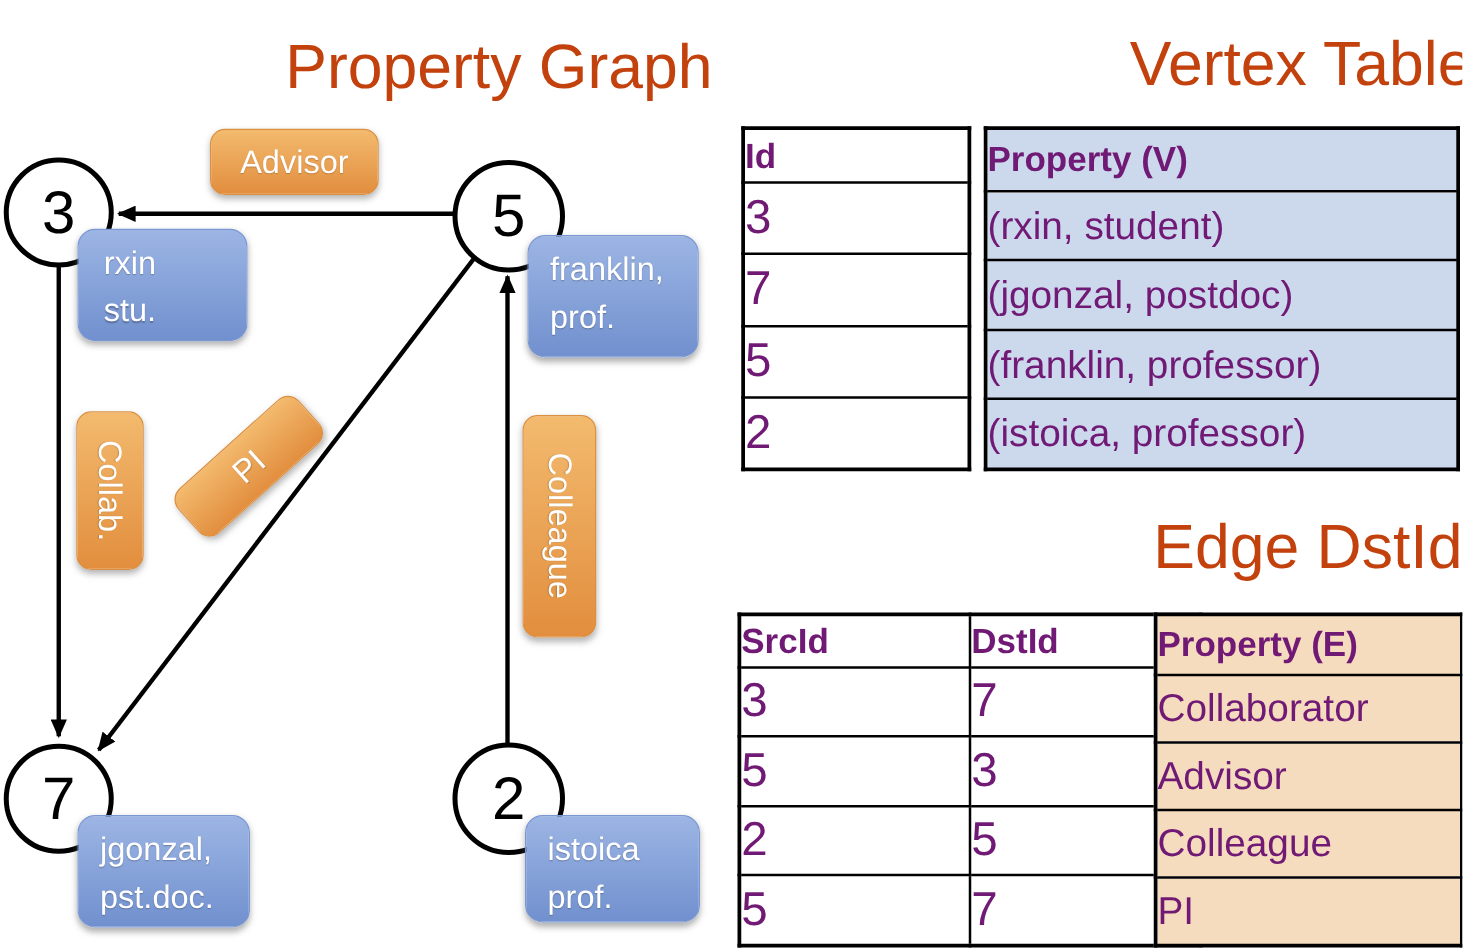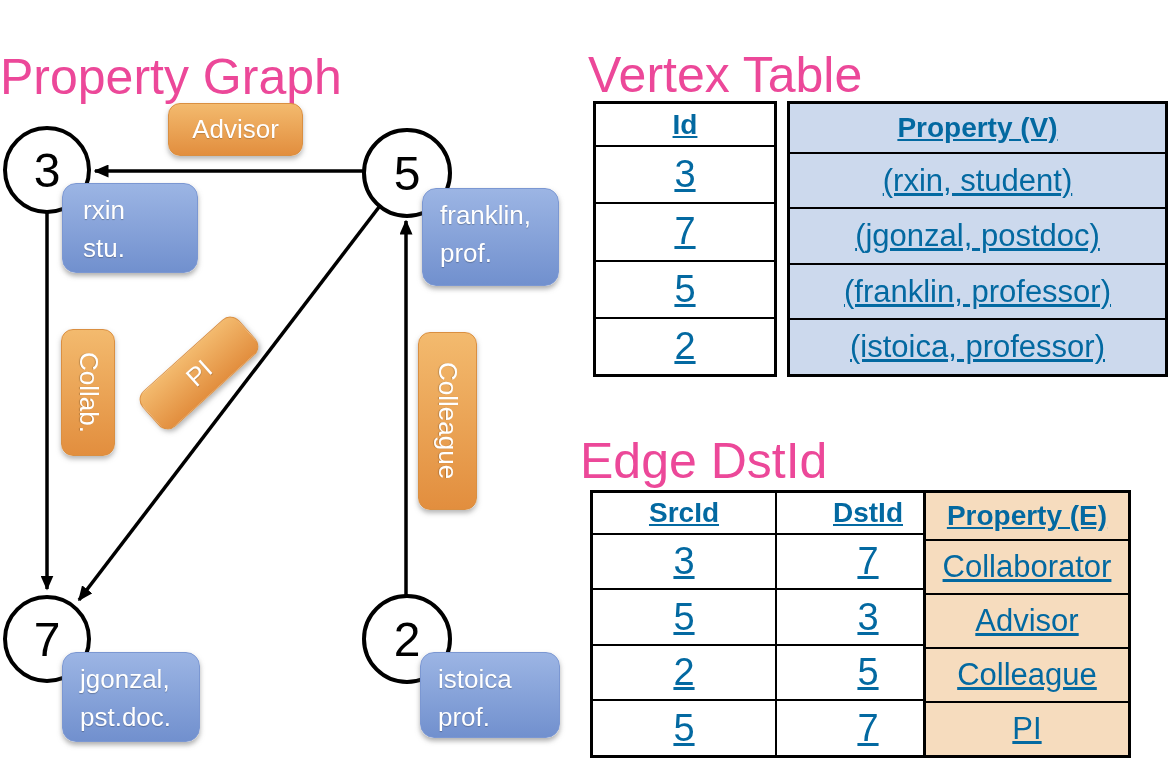--- a/index.html
+++ b/index.html
@@ -2,22 +2,22 @@
 <html><head>
 <meta charset="utf-8">
 <style>
   html,body { margin:0; padding:0; background:#fff; }
   .stage {
     position:relative; width:1170px; height:760px; overflow:hidden;
     font-family:"Liberation Sans", sans-serif; background:#fff;
   }
   
   .big-title {
-    position:absolute; text-align:left; font-size:50px; color:#ec4899;
-    font-weight:normal; letter-spacing:0px; white-space:nowrap;margin-top:24px;
+    position:absolute; text-align:right; font-size:50px; color:#c2410c;
+    font-weight:normal; letter-spacing:0px; white-space:nowrap;
   }
   .graph-title   { left:0;   top:24px;  width:570px; }
   .vertex-title  { left:588px; top:22px;  width:590px; }
   .edge-title    { left:580px; top:408px; width:590px; }
 
   
   svg.edges { position:absolute; left:0; top:0; z-index:1; }
   svg.edges line { stroke:#000; stroke-width:3.5; }
 
   
@@ -59,33 +59,33 @@
   .ebox-collab    { left:61px;  top:329px; width:54px;  height:127px; writing-mode:vertical-rl; }
   .ebox-colleague { left:418px; top:332px; width:59px;  height:178px; writing-mode:vertical-rl; }
   .ebox-pi        { left:134px; top:349px; width:130px; height:48px; transform:rotate(-42deg); }
 
   
   table.t {
     position:absolute; border-collapse:collapse; table-layout:fixed;
     background:#fff; border:3.5px solid #000;
   }
   table.t th, table.t td {
-    border:2.5px solid #000; text-align:center; vertical-align:middle;
-    color:#0369a1; padding:0; overflow:hidden; white-space:nowrap;text-decoration:underline;
+    border:2.5px solid #000; text-align:left; vertical-align:middle;
+    color:#701a75; padding:0; overflow:hidden; white-space:nowrap;
   }
   table.t th { font-weight:bold; font-size:28px; }
   td.num  { font-size:38px; font-weight:normal; }
   td.prop { font-size:31px;margin-left:40px; }
   .fill-blue { background:#ccd9ed; }
   .fill-tan  { background:#f6dcbe; }
 
   .vt-id   { left:593px; top:101px; width:184px; height:276px; }
   .vt-prop { left:787px; top:101px; width:381px; height:276px; }
   .et-ids  { left:590px; top:490px; width:372px; height:268px; }
-  .et-prop { left:923px; top:490px; width:208px; height:268px; }
+  .et-prop { left:923px; top:490px; width:248px; height:268px; }
 </style>
 </head>
 <body>
 
 <div class="stage">
 
   <div class="big-title graph-title">Property Graph</div>
 
   <svg class="edges" width="580" height="760" viewBox="0 0 580 760">
     <defs>

